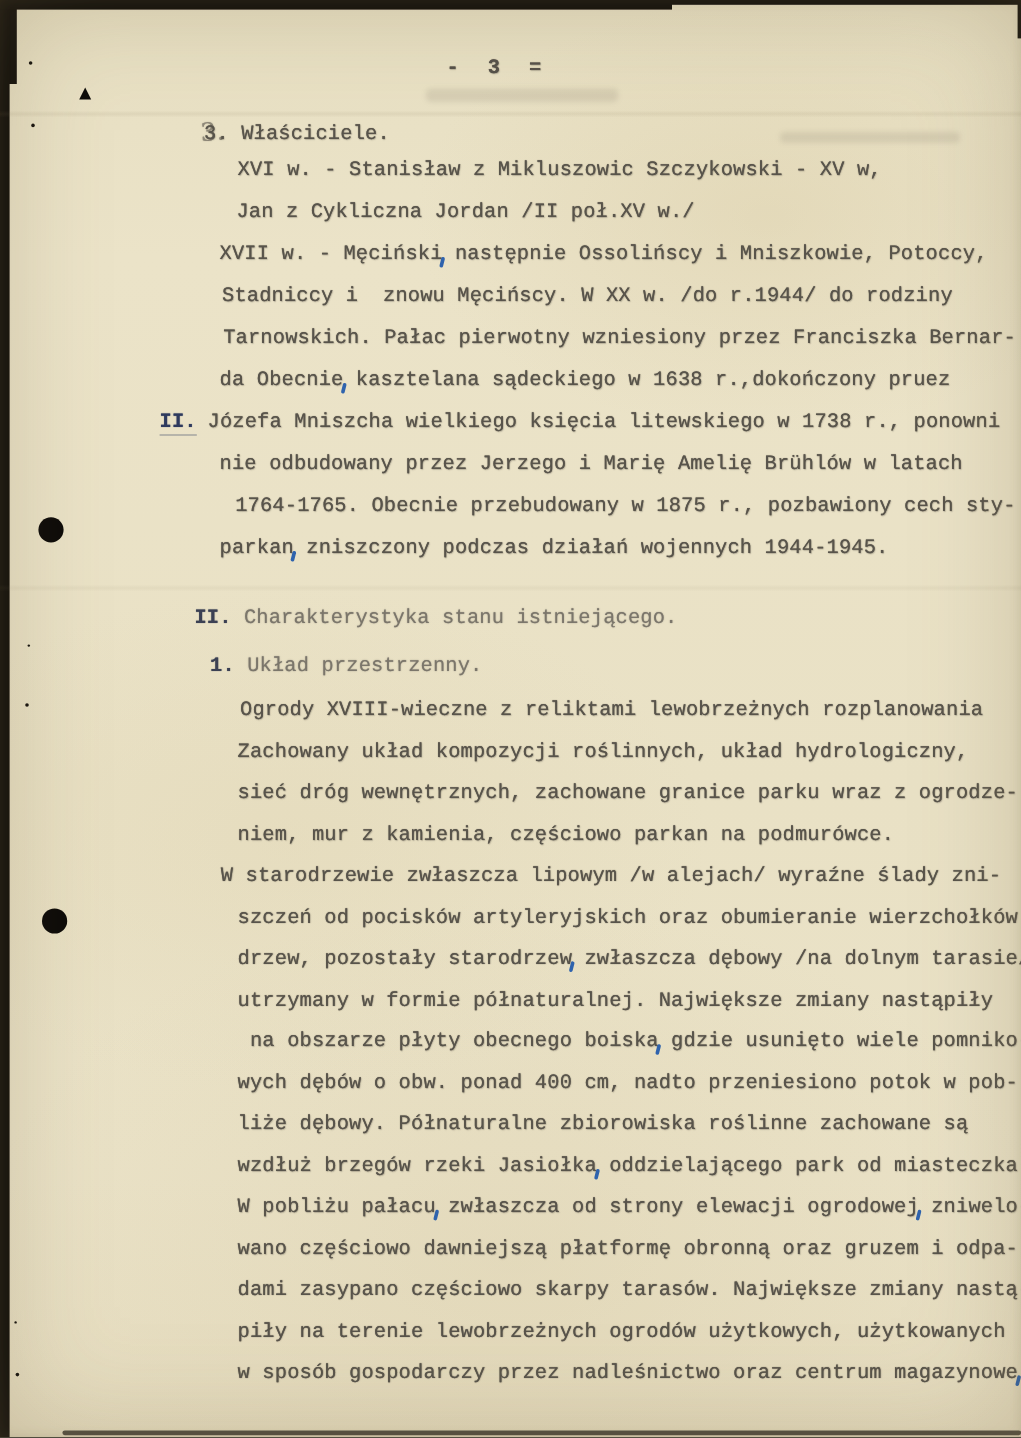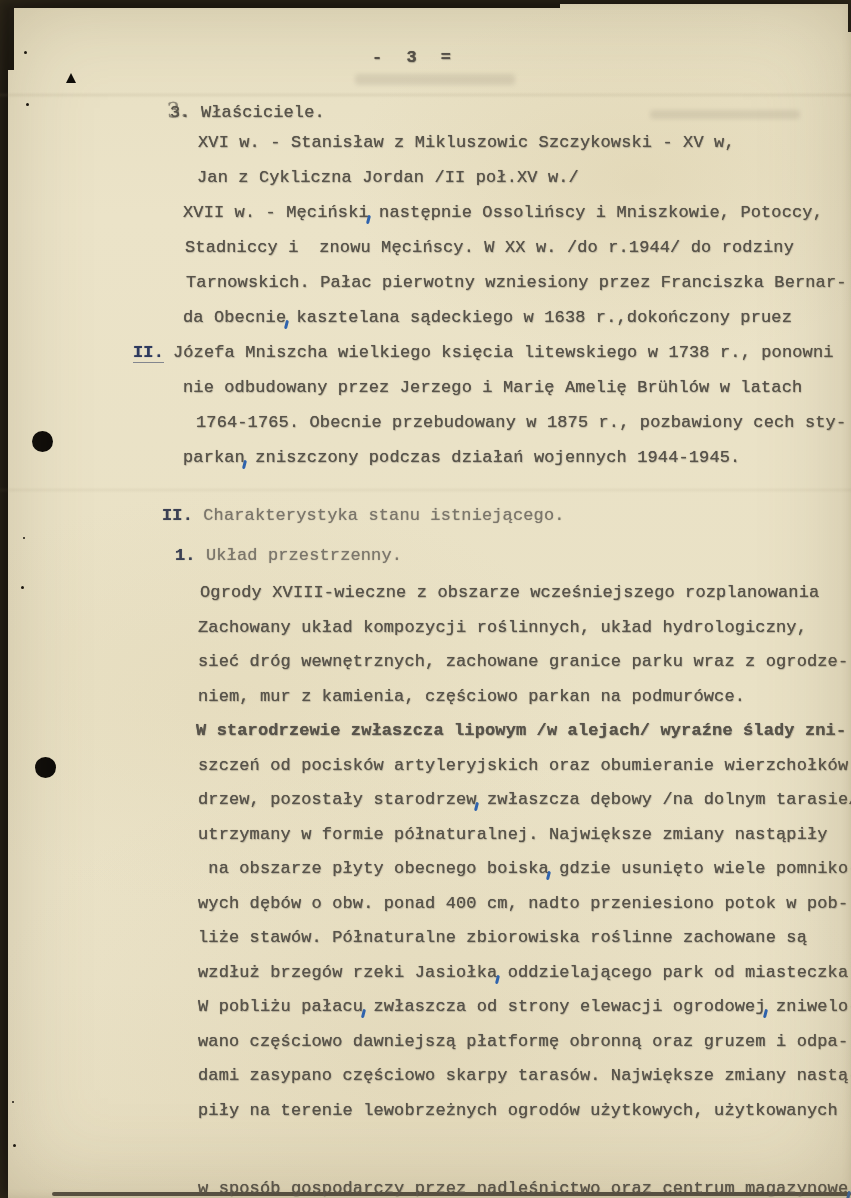--- a/index.html
+++ b/index.html
@@ -86,37 +86,37 @@
       <div class="line" style="left: 183px; top: 203px;"><span>XVII w. - Męciński</span><span class="blue-mark"></span><span> następnie Ossolińscy i Mniszkowie, Potoccy,</span></div>
       <div class="line" style="left: 185px; top: 238px;"><span>Stadniccy i  znowu Męcińscy. W XX w. /do r.1944/ do rodziny</span></div>
       <div class="line" style="left: 186px; top: 273px;"><span>Tarnowskich. Pałac pierwotny wzniesiony przez Franciszka Bernar-</span></div>
       <div class="line" style="left: 183px; top: 308px;"><span>da Obecnie</span><span class="blue-mark"></span><span> kasztelana sądeckiego w 1638 r.,dokończony pruez</span></div>
       <div class="line" style="left: 133px; top: 343px;"><span class="margin-note">II.</span><span>Józefa Mniszcha wielkiego księcia litewskiego w 1738 r., ponowni</span></div>
       <div class="line" style="left: 183px; top: 378px;"><span>nie odbudowany przez Jerzego i Marię Amelię Brühlów w latach</span></div>
       <div class="line" style="left: 196px; top: 413px;"><span>1764-1765. Obecnie przebudowany w 1875 r., pozbawiony cech sty-</span></div>
       <div class="line" style="left: 183px; top: 448px;"><span>parkan</span><span class="blue-mark"></span><span> zniszczony podczas działań wojennych 1944-1945.</span></div>
       <div class="line" style="left: 162px; top: 506px;"><span class="num-dark">II.</span><span class="faded"> Charakterystyka stanu istniejącego.</span></div>
       <div class="line" style="left: 175px; top: 546px;"><span class="num-dark">1.</span><span class="faded"> Układ przestrzenny.</span></div>
-      <div class="line" style="left: 200px; top: 583px;"><span>Ogrody XVIII-wieczne z obszarze wcześniejszego rozplanowania</span></div>
+      <div class="line" style="left: 200px; top: 583px;"><span>Ogrody XVIII-wieczne z reliktami lewobrzeżnych rozplanowania</span></div>
       <div class="line" style="left: 198px; top: 618px;"><span>Zachowany układ kompozycji roślinnych, układ hydrologiczny,</span></div>
       <div class="line" style="left: 198px; top: 652px;"><span>sieć dróg wewnętrznych, zachowane granice parku wraz z ogrodze-</span></div>
       <div class="line" style="left: 198px; top: 687px; text-align: center;"><span>niem, mur z kamienia, częściowo parkan na podmurówce.</span></div>
-      <div class="line" style="left: 196px; top: 721px; font-weight: bold;"><span>W starodrzewie zwłaszcza lipowym /w alejach/ wyraźne ślady zni-</span></div>
+      <div class="line" style="left: 184px; top: 721px;"><span>W starodrzewie zwłaszcza lipowym /w alejach/ wyraźne ślady zni-</span></div>
       <div class="line" style="left: 198px; top: 756px;"><span>szczeń od pocisków artyleryjskich oraz obumieranie wierzchołków</span></div>
       <div class="line" style="left: 198px; top: 790px;"><span>drzew, pozostały starodrzew</span><span class="blue-mark"></span><span> zwłaszcza dębowy /na dolnym tarasie/</span></div>
       <div class="line" style="left: 198px; top: 825px;"><span>utrzymany w formie półnaturalnej. Największe zmiany nastąpiły</span></div>
       <div class="line" style="left: 198px; top: 859px;"><span> na obszarze płyty obecnego boiska</span><span class="blue-mark"></span><span> gdzie usunięto wiele pomniko-</span></div>
       <div class="line" style="left: 198px; top: 894px;"><span>wych dębów o obw. ponad 400 cm, nadto przeniesiono potok w pob-</span></div>
-      <div class="line" style="left: 198px; top: 928px;"><span>liże stawów. Półnaturalne zbiorowiska roślinne zachowane są</span></div>
+      <div class="line" style="left: 198px; top: 928px;"><span>liże dębowy. Półnaturalne zbiorowiska roślinne zachowane są</span></div>
       <div class="line" style="left: 198px; top: 963px;"><span>wzdłuż brzegów rzeki Jasiołka</span><span class="blue-mark"></span><span> oddzielającego park od miasteczka.</span></div>
       <div class="line" style="left: 198px; top: 997px;"><span>W pobliżu pałacu</span><span class="blue-mark"></span><span> zwłaszcza od strony elewacji ogrodowej</span><span class="blue-mark"></span><span> zniwelo-</span></div>
       <div class="line" style="left: 198px; top: 1032px; text-align: right;"><span>wano częściowo dawniejszą płatformę obronną oraz gruzem i odpa-</span></div>
       <div class="line" style="left: 198px; top: 1066px;"><span>dami zasypano częściowo skarpy tarasów. Największe zmiany nastą-</span></div>
       <div class="line" style="left: 198px; top: 1101px; text-align: right;"><span>piły na terenie lewobrzeżnych ogrodów użytkowych, użytkowanych</span></div>
-      <div class="line" style="left: 198px; top: 1135px; margin-top: 44px;"><span>w sposób gospodarczy przez nadleśnictwo oraz centrum magazynowe</span><span class="blue-mark"></span></div>
+      <div class="line" style="left: 198px; top: 1135px;"><span>w sposób gospodarczy przez nadleśnictwo oraz centrum magazynowe</span><span class="blue-mark"></span></div>
     </div>
   <div id="artifact-layer">
       <div class="punch" style="left: 32px; top: 431px;"></div>
       <div class="punch" style="left: 35px; top: 757px;"></div>
       <div class="speck" style="left: 24px; top: 51px; width: 3px; height: 3px;"></div>
       <div class="speck" style="left: 26px; top: 103px; width: 3px; height: 3px;"></div>
       <div class="speck" style="left: 23px; top: 537px; width: 2px; height: 2px;"></div>
       <div class="speck" style="left: 21px; top: 586px; width: 3px; height: 3px;"></div>
       <div class="speck" style="left: 12px; top: 1101px; width: 2px; height: 2px;"></div>
       <div class="speck" style="left: 13px; top: 1144px; width: 3px; height: 3px;"></div>

